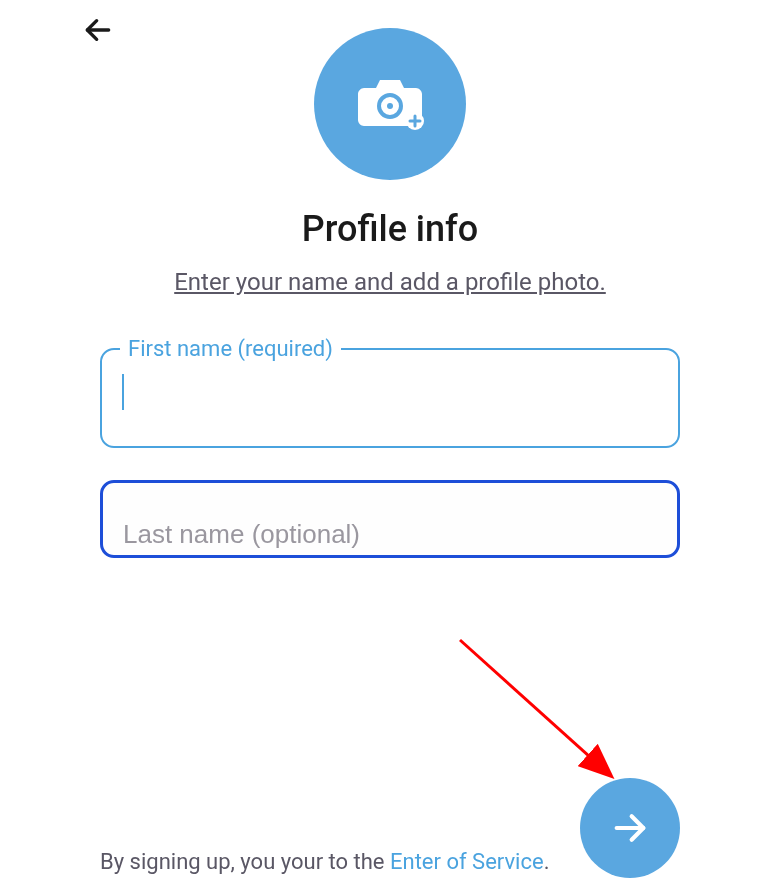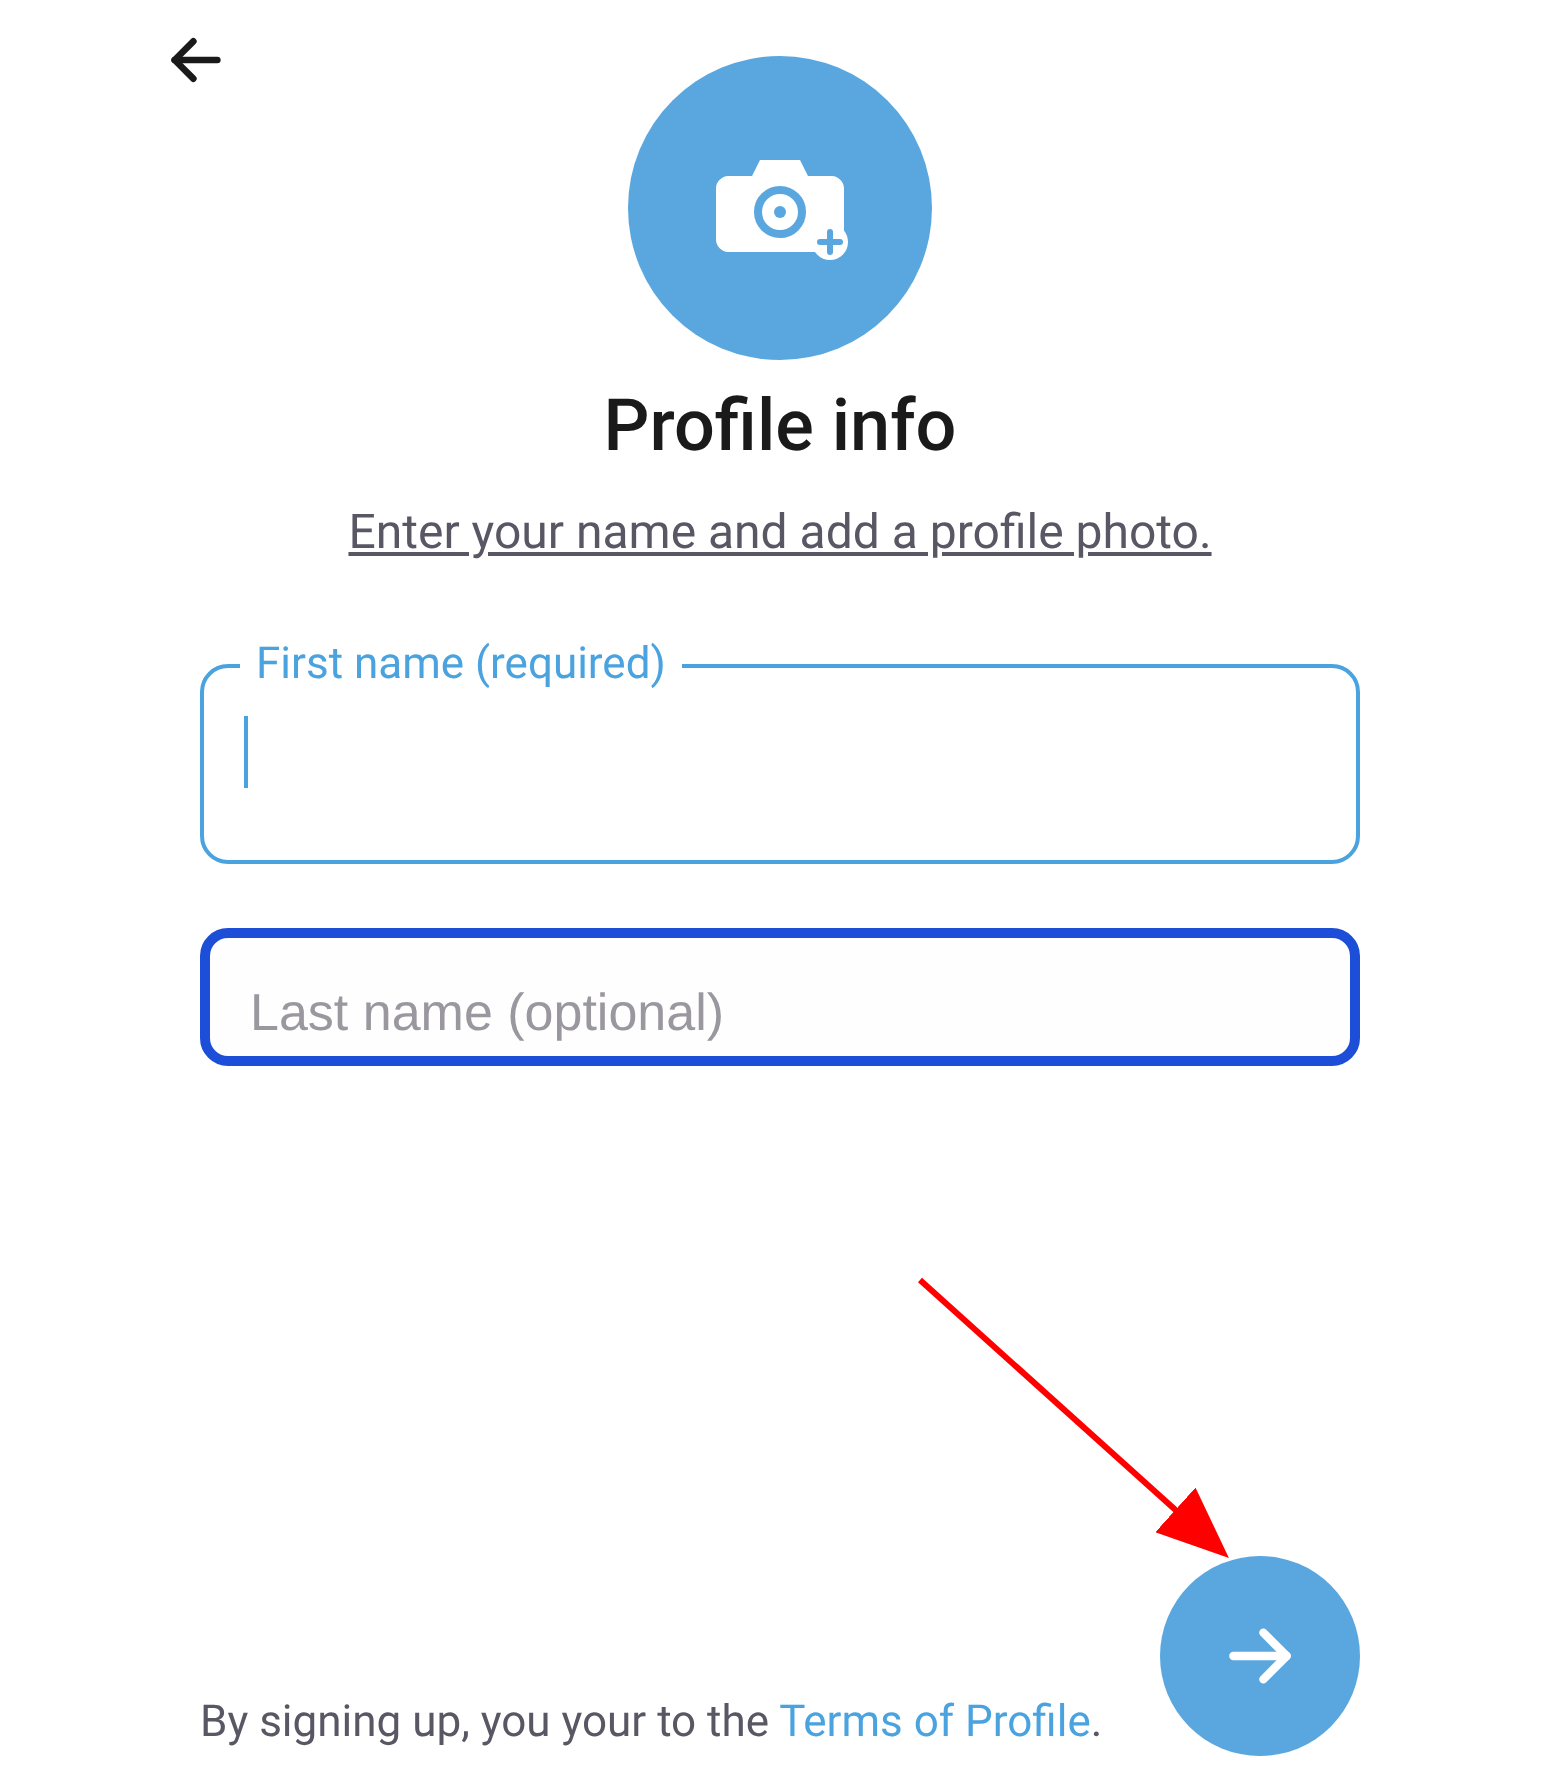--- a/index.html
+++ b/index.html
@@ -44,21 +44,21 @@
       display: flex;
       align-items: center;
       justify-content: center;
       cursor: pointer;
       position: relative;
     }
     .title {
       font-size: 36px;
       font-weight: 500;
       color: #1a1a1a;
-      margin-top: 12px;
+      margin-top: 28px;
     }
     .subtitle {
       font-size: 24px;
       color: #5a5765;
       margin-top: 18px;
       text-align: center;
       text-decoration: underline;
     }
     .form-area {
       width: 100%;
@@ -69,23 +69,23 @@
       position: relative;
       margin-bottom: 32px;
     }
     .input-wrapper.focused {
       border: 2px solid #4aa3df;
       border-radius: 14px;
       padding: 24px 20px 20px 20px;
       height: 100px;
     }
     .input-wrapper.unfocused {
-      border: 5px solid #1d4ed8;
+      border: 3px solid #1d4ed8;
       border-radius: 14px;
-      padding: 22px 20px;
+      padding: 36px 20px;
       height: 69px;
       background: #fefefe;
     }
     .floating-label {
       position: absolute;
       top: -14px;
       left: 18px;
       background: #ffffff;
       padding: 0 8px;
       font-size: 22px;
@@ -195,21 +195,21 @@
   <defs>
     <marker id="arrowhead" markerWidth="12" markerHeight="10" refX="10" refY="5" orient="auto">
       <polygon points="0 0, 12 5, 0 10" fill="#ff0000"></polygon>
     </marker>
   </defs>
   <line x1="10" y1="10" x2="160" y2="145" stroke="#ff0000" stroke-width="3" marker-end="url(#arrowhead)"></line>
 </svg>
 
 <div class="footer">
   <div class="terms-text">
-    <span>By signing up, you your to the </span><span class="terms-link">Terms of Profile</span><span>.</span>
+    <span>By signing up, you your to the </span><span class="terms-link">Enter of Service</span><span>.</span>
   </div>
   <div class="fab">
     <svg width="40" height="40" viewBox="0 0 24 24" fill="none" stroke="#ffffff" stroke-width="2.5" stroke-linecap="round" stroke-linejoin="round">
       <line x1="4" y1="12" x2="20" y2="12"></line>
       <polyline points="13 5 20 12 13 19"></polyline>
     </svg>
   </div>
 </div>
 
 </body></html>

